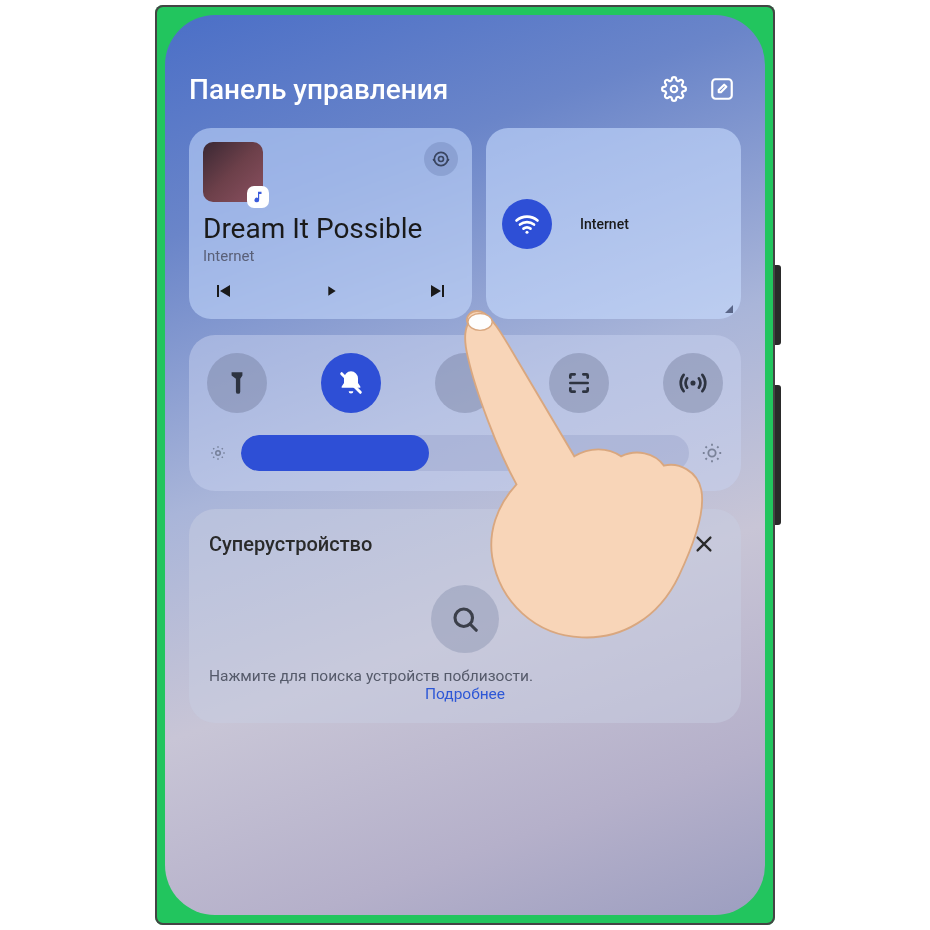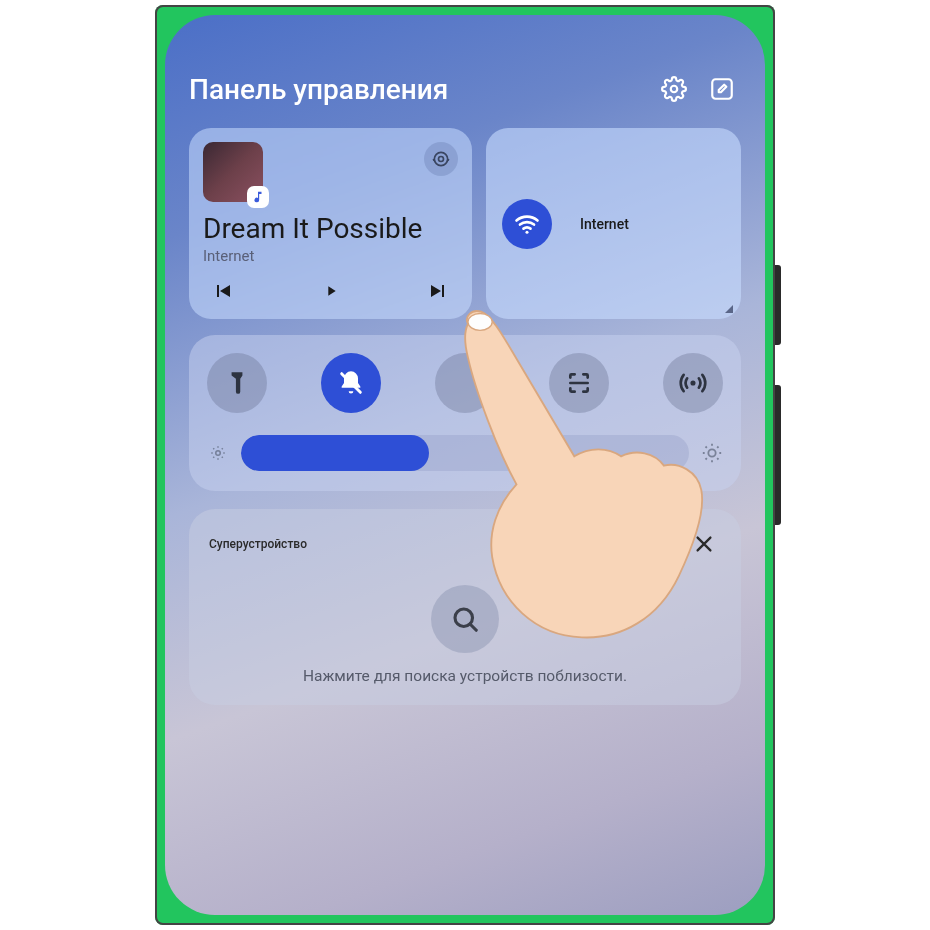--- a/index.html
+++ b/index.html
@@ -110,29 +110,29 @@
 .bright-fill {
   position: absolute; left: 0; top: 0; bottom: 0; width: 42%;
   background: #2e4fd6; border-radius: 18px;
 }
 .super-card {
   margin-top: 18px;
   background: rgba(200,205,225,0.5); border-radius: 26px;
   padding: 18px 20px 20px;
 }
 .super-head { display: flex; align-items: center; gap: 10px; }
-.super-title { font-size: 12px; font-weight: 500; color: #2a2a2a; flex: 1; }
+.super-title { font-size: 20px; font-weight: 500; color: #2a2a2a; flex: 1; }
 .super-ic { width: 34px; height: 34px; display:flex; align-items:center; justify-content:center; }
 .search-bubble {
   width: 68px; height: 68px; border-radius: 50%;
   background: rgba(130,140,170,0.4);
   margin: 24px auto 14px;
   display:flex; align-items:center; justify-content:center;
 }
-.super-text { text-align: center; font-size: 15.5px; color: #555a6a; }
+.super-text { font-size: 15.5px; color: #555a6a; }
 .super-link { text-align: center; color: #2e58d6; font-size: 15.5px; }
 .hand {
   position: absolute; left: 260px; top: 290px; width: 280px; height: 340px;
   pointer-events: none;
 }
 </style>
 </head>
 <body>
 
 <div class="phone">
@@ -273,20 +273,21 @@
             </svg>
         </div>
       </div>
       <div class="search-bubble">
         <svg width="30" height="30" viewBox="0 0 24 24" fill="none" stroke="#3b3f4a" stroke-width="2.5" stroke-linecap="round">
             <circle cx="11" cy="11" r="7"></circle>
             <path d="M21 21l-5-5"></path>
           </svg>
       </div>
       <div class="super-text">Нажмите для поиска устройств поблизости.</div>
+      <div class="super-link">Подробнее</div>
     </div>
 
     <svg class="hand" viewBox="0 0 300 360">
       <path fill="#f8d5b8" stroke="#d9a77f" stroke-width="2" d="
         M46 18
         C42 10 50 2 60 5
         C70 8 82 28 96 52
         L160 160
         C176 150 196 150 210 160
         C226 152 246 156 256 170

